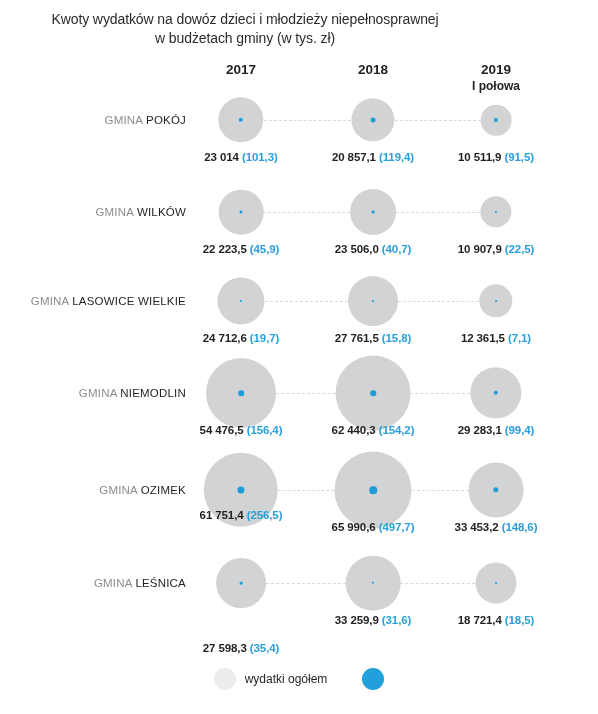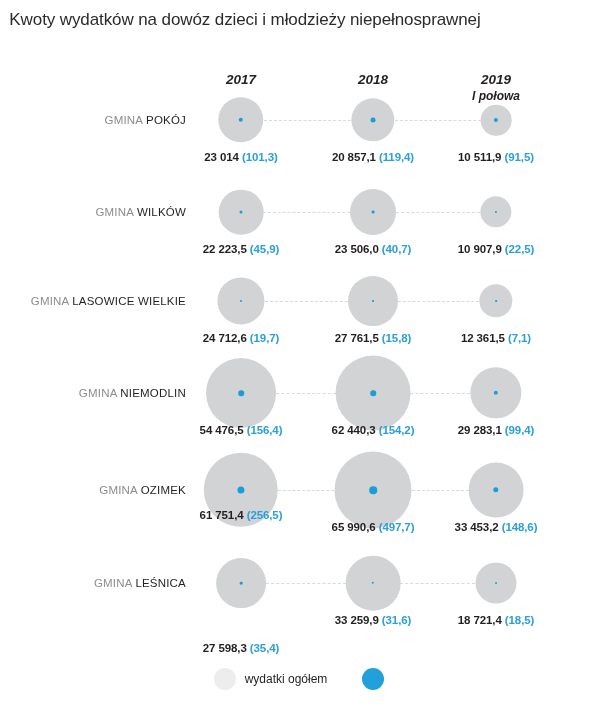--- a/index.html
+++ b/index.html
@@ -16,35 +16,34 @@
     position: relative;
   }
 
   
   #chart-title {
     position: absolute;
     left: 0;
     top: 10px;
     width: 490px;
     text-align: center;
-    font-size: 17px;
+    font-size: 14px;
     line-height: 19px;
     color: #2b2b2b;
     letter-spacing: -0.1px;
   }
   #chart-title .line { display: block; }
 
   
   #column-headers {
     position: absolute;
     left: 0;
-    top: 72px;
+    top: 62px;
     width: 492px;
     height: 36px;
-    font-style: italic;
   }
   .col-head {
     position: absolute;
     transform: translateX(-50%);
     text-align: center;
     font-size: 13.5px;
     font-weight: bold;
     color: #231f20;
     line-height: 16px;
     white-space: nowrap;
@@ -147,20 +146,21 @@
     flex: none;
   }
   .legend-swatch.total { background: #ededee; }
   .legend-swatch.disabled { background: #22a0db; }
 </style>
 </head>
 <body>
 
 <div id="chart-title">
   <span class="line">Kwoty wydatków na dowóz dzieci i młodzieży niepełnosprawnej</span>
+  <span class="line">w budżetach gminy (w tys. zł)</span>
 </div>
 
 <div id="column-headers">
     <div class="col-head" style="left: 241px;"><span>2017</span></div>
     <div class="col-head" style="left: 373px;"><span>2018</span></div>
     <div class="col-head" style="left: 496px;"><span>2019</span><span class="sub">I połowa</span></div>
   </div>
 
 <div id="plot">
     <div class="row" style="top: 0px;">

